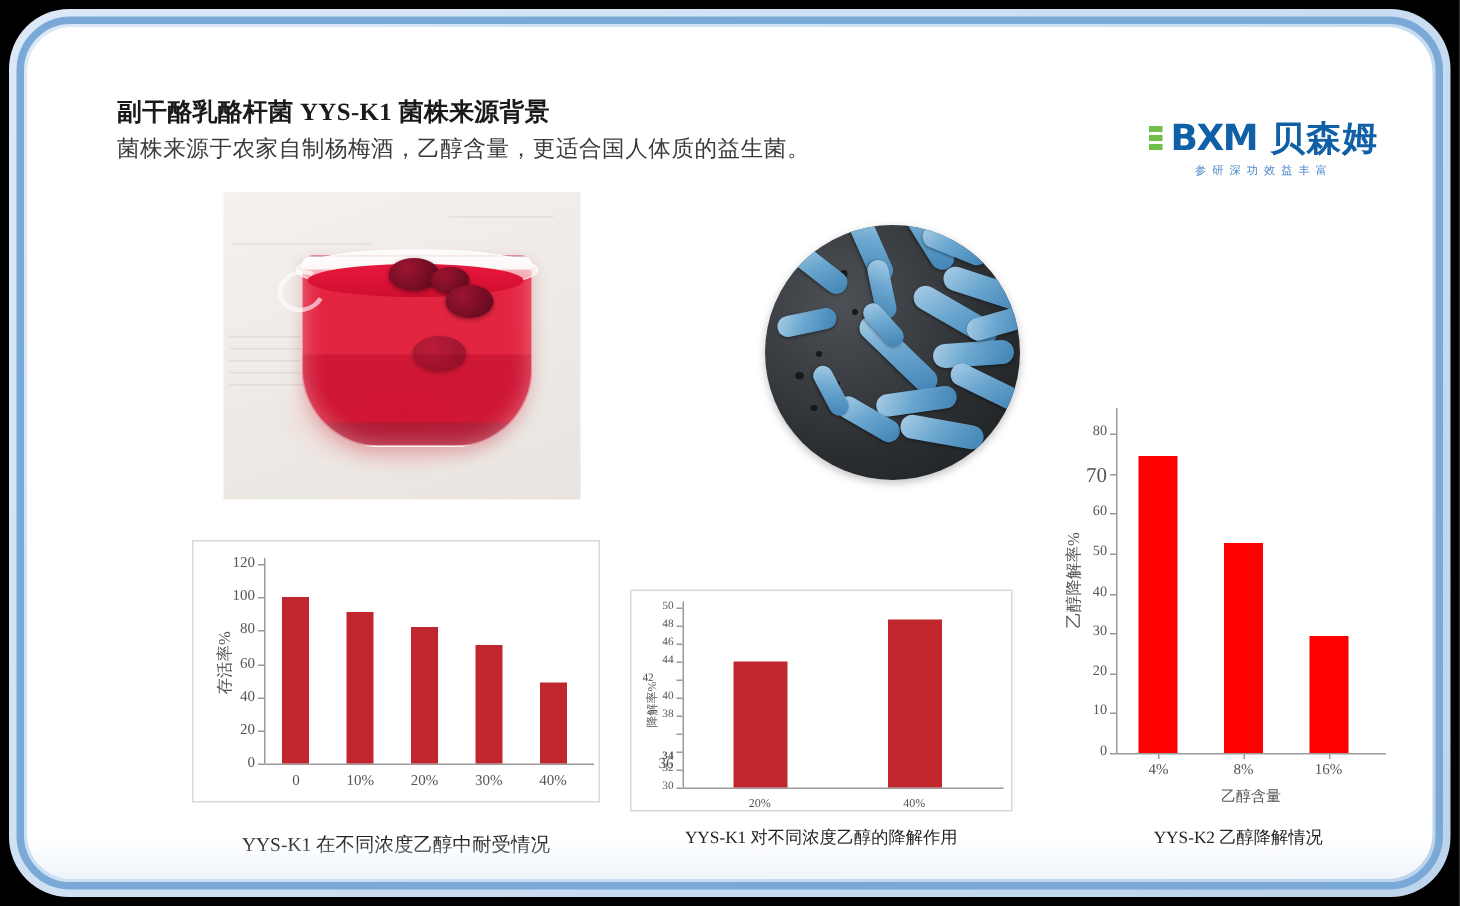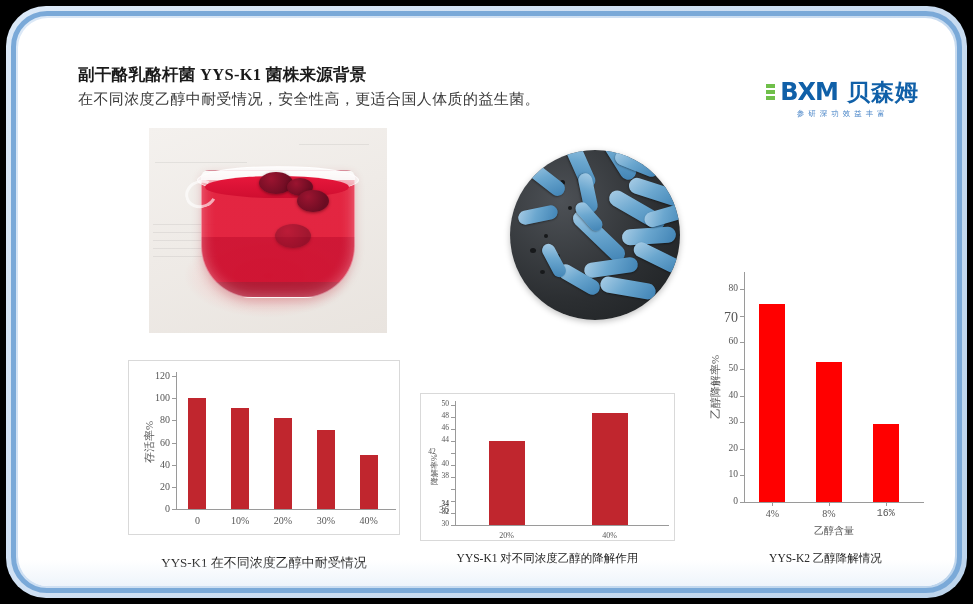--- a/index.html
+++ b/index.html
@@ -123,21 +123,21 @@
 </head>
 <body>
 
 <div id="slide">
   <div id="ring"></div>
   <div id="ring2"></div>
 
   <div id="card">
 
     <div class="title">副干酪乳酪杆菌 YYS-K1 菌株来源背景</div>
-    <div class="subtitle">在不同浓度乙醇中耐受情况，安全性高，更适合国人体质的益生菌。</div>
+    <div class="subtitle">菌株来源于农家自制杨梅酒，乙醇含量，更适合国人体质的益生菌。</div>
 
     <div class="logo">
       <div class="logo-row">
         <span class="logo-bars">
           <i></i>
             <i></i>
             <i></i>
         </span>
         <span class="logo-b">BXM</span>
         <span class="logo-cn">贝森姆</span>
@@ -279,21 +279,21 @@
         <div class="tick" style="left:722px;top:271.29411764705884px;width:4px;height:1px;"></div>
         <div class="tlabel" style="left:686px;top:265.29411764705884px;width:34px;text-align:right;font-size:9.5px;">80</div>
         <div class="ylab-rot" style="left:690px;top:401px;font-size:11px;">乙醇降解率%</div>
         <div class="bar" style="left:741.3333333333334px;top:286.4494117647059px;width:26px;height:197.55058823529407px;background:#ff0000;"></div>
         <div class="tlabel" style="left:724.3333333333334px;top:490px;width:60px;text-align:center;font-size:10px;">4%</div>
         <div class="tick" style="left:754.3333333333334px;top:484px;width:1px;height:4px;"></div>
         <div class="bar" style="left:798px;top:343.88px;width:26px;height:140.12px;background:#ff0000;"></div>
         <div class="tlabel" style="left:781px;top:490px;width:60px;text-align:center;font-size:10px;">8%</div>
         <div class="tick" style="left:811px;top:484px;width:1px;height:4px;"></div>
         <div class="bar" style="left:854.6666666666666px;top:405.8305882352941px;width:26px;height:78.1694117647059px;background:#ff0000;"></div>
-        <div class="tlabel" style="left:837.6666666666666px;top:490px;width:60px;text-align:center;font-size:10px;font-family:Liberation Mono, monospace;">16%</div>
+        <div class="tlabel" style="left:837.6666666666666px;top:490px;width:60px;text-align:center;font-size:10px;">16%</div>
         <div class="tick" style="left:867.6666666666666px;top:484px;width:1px;height:4px;"></div>
         <div class="tlabel" style="left:726px;top:506px;width:180px;text-align:center;font-size:10px;">乙醇含量</div>
       </div>
     <div class="caption" style="left:700px;top:533px;width:215px;font-size:11.5px;">YYS-K2 乙醇降解情况</div>
 
 
   </div>
 </div>
 
 </body></html>

